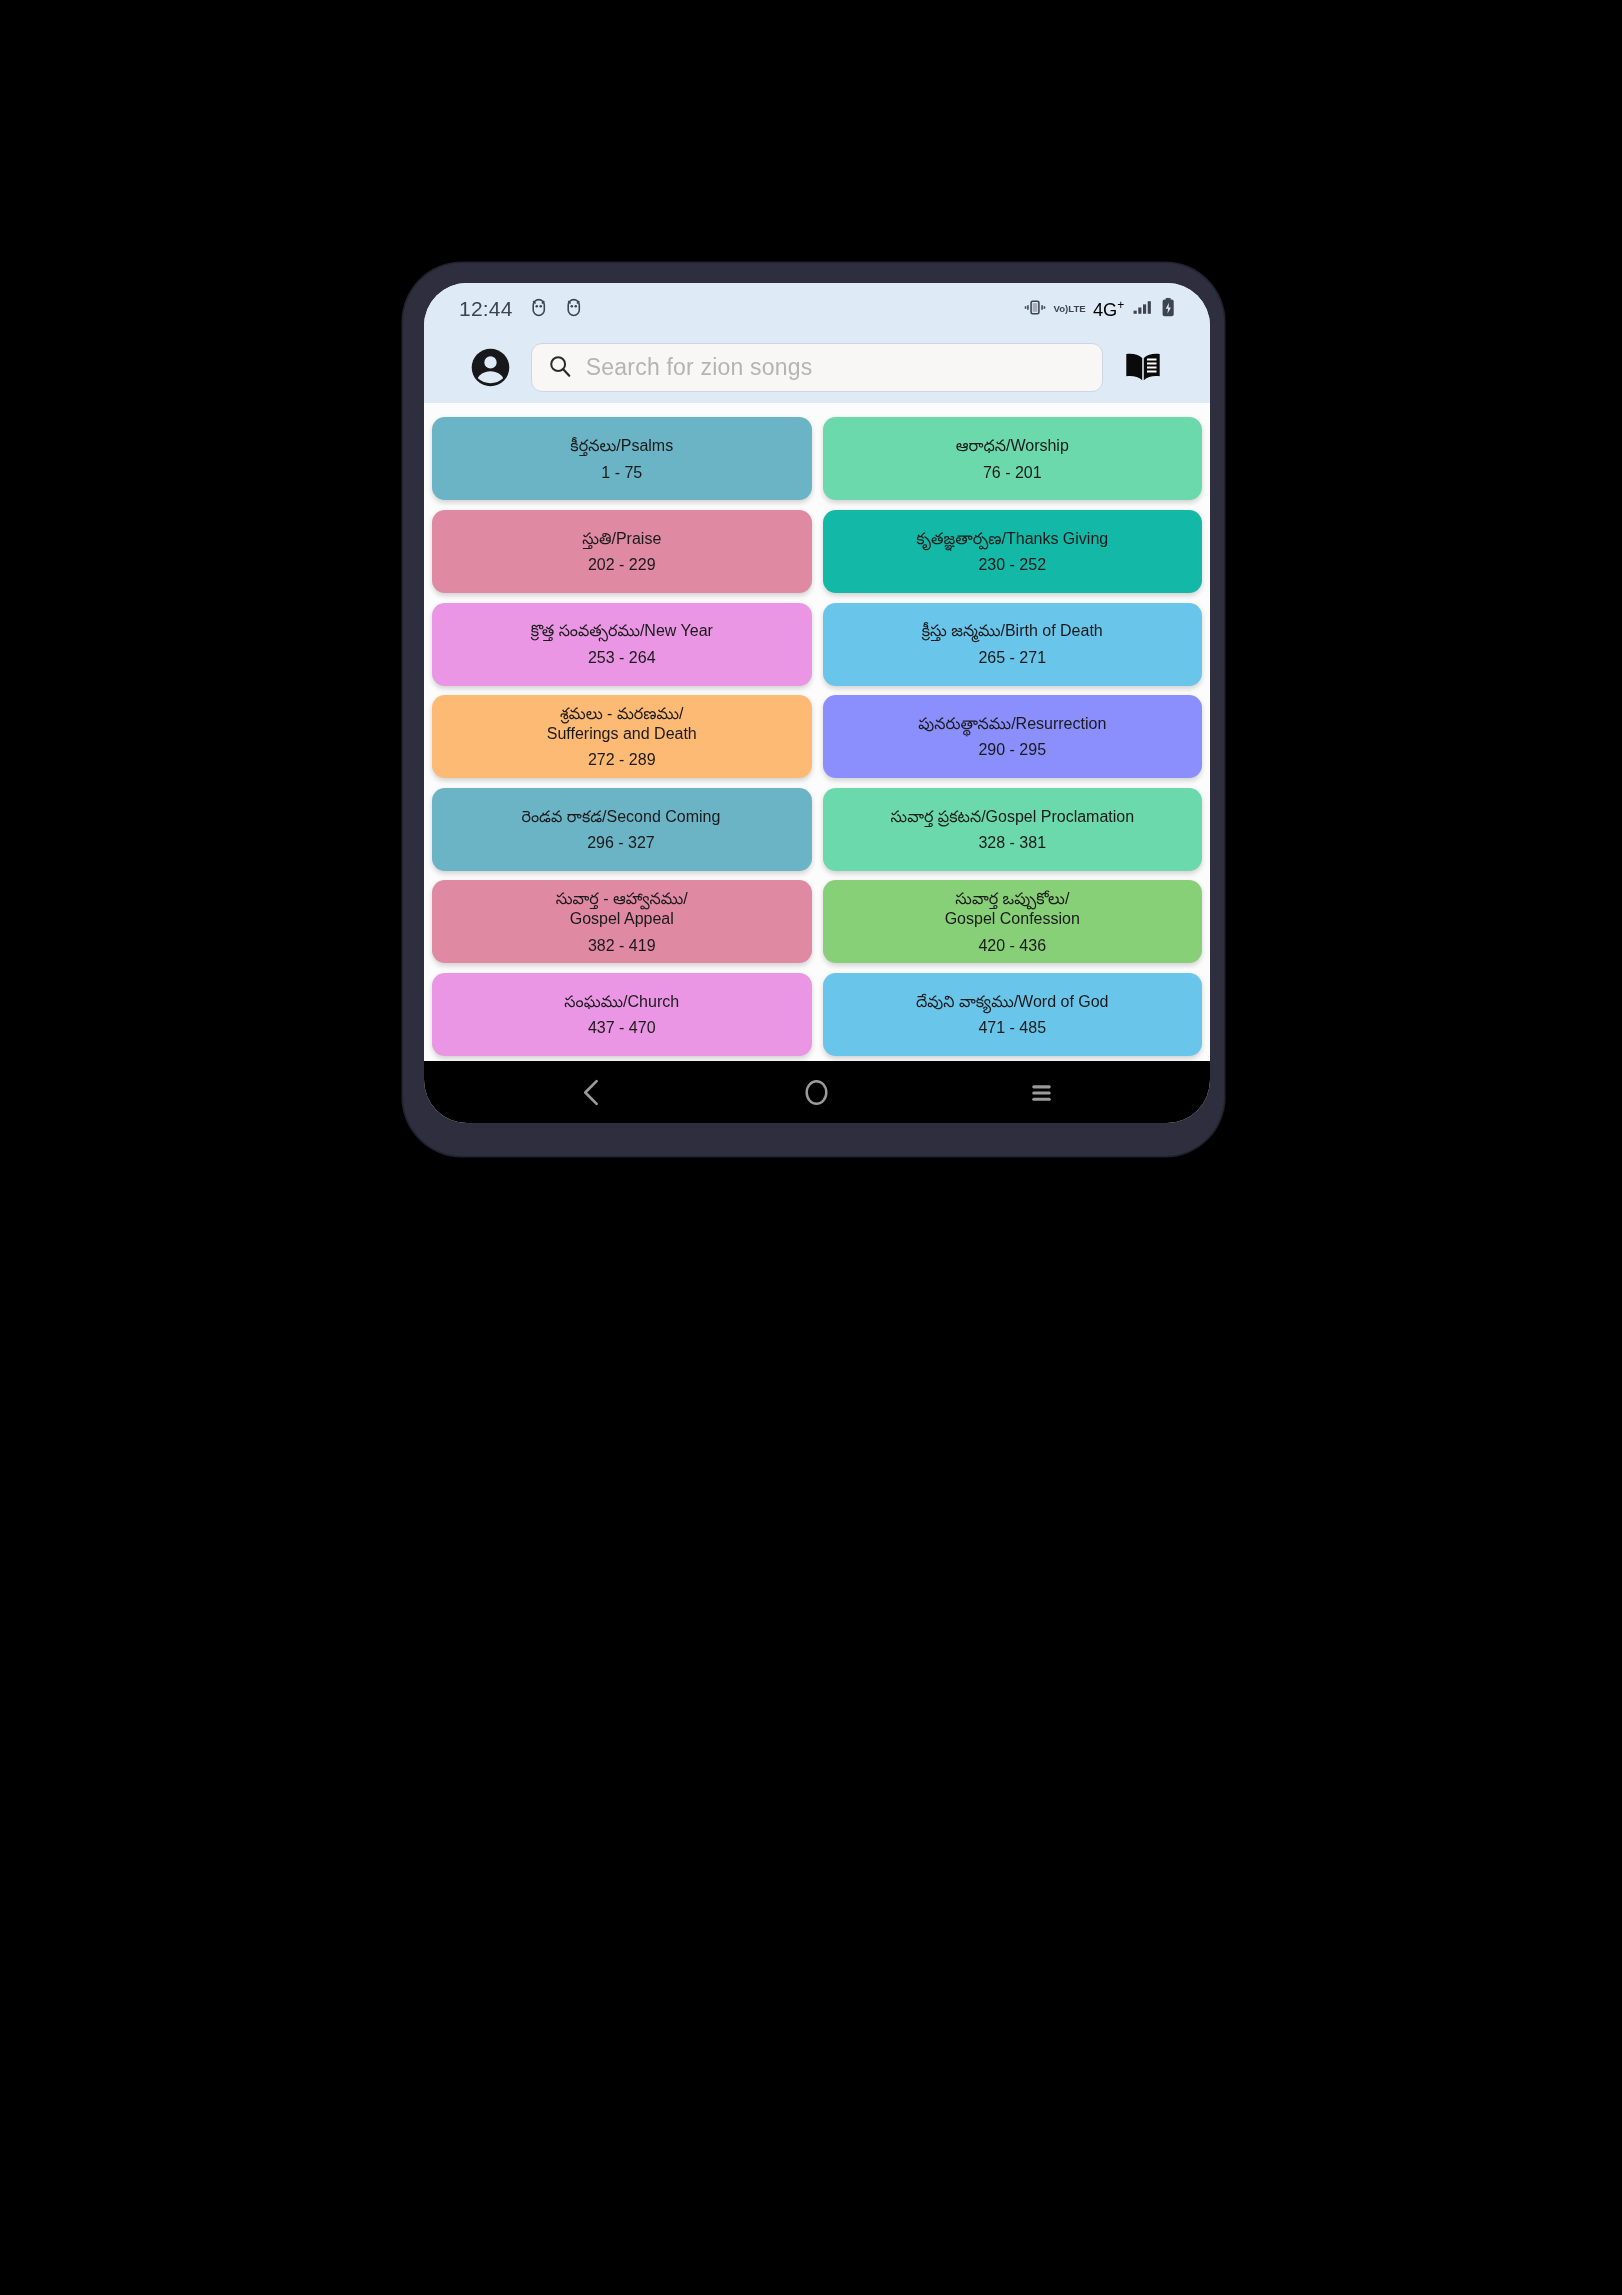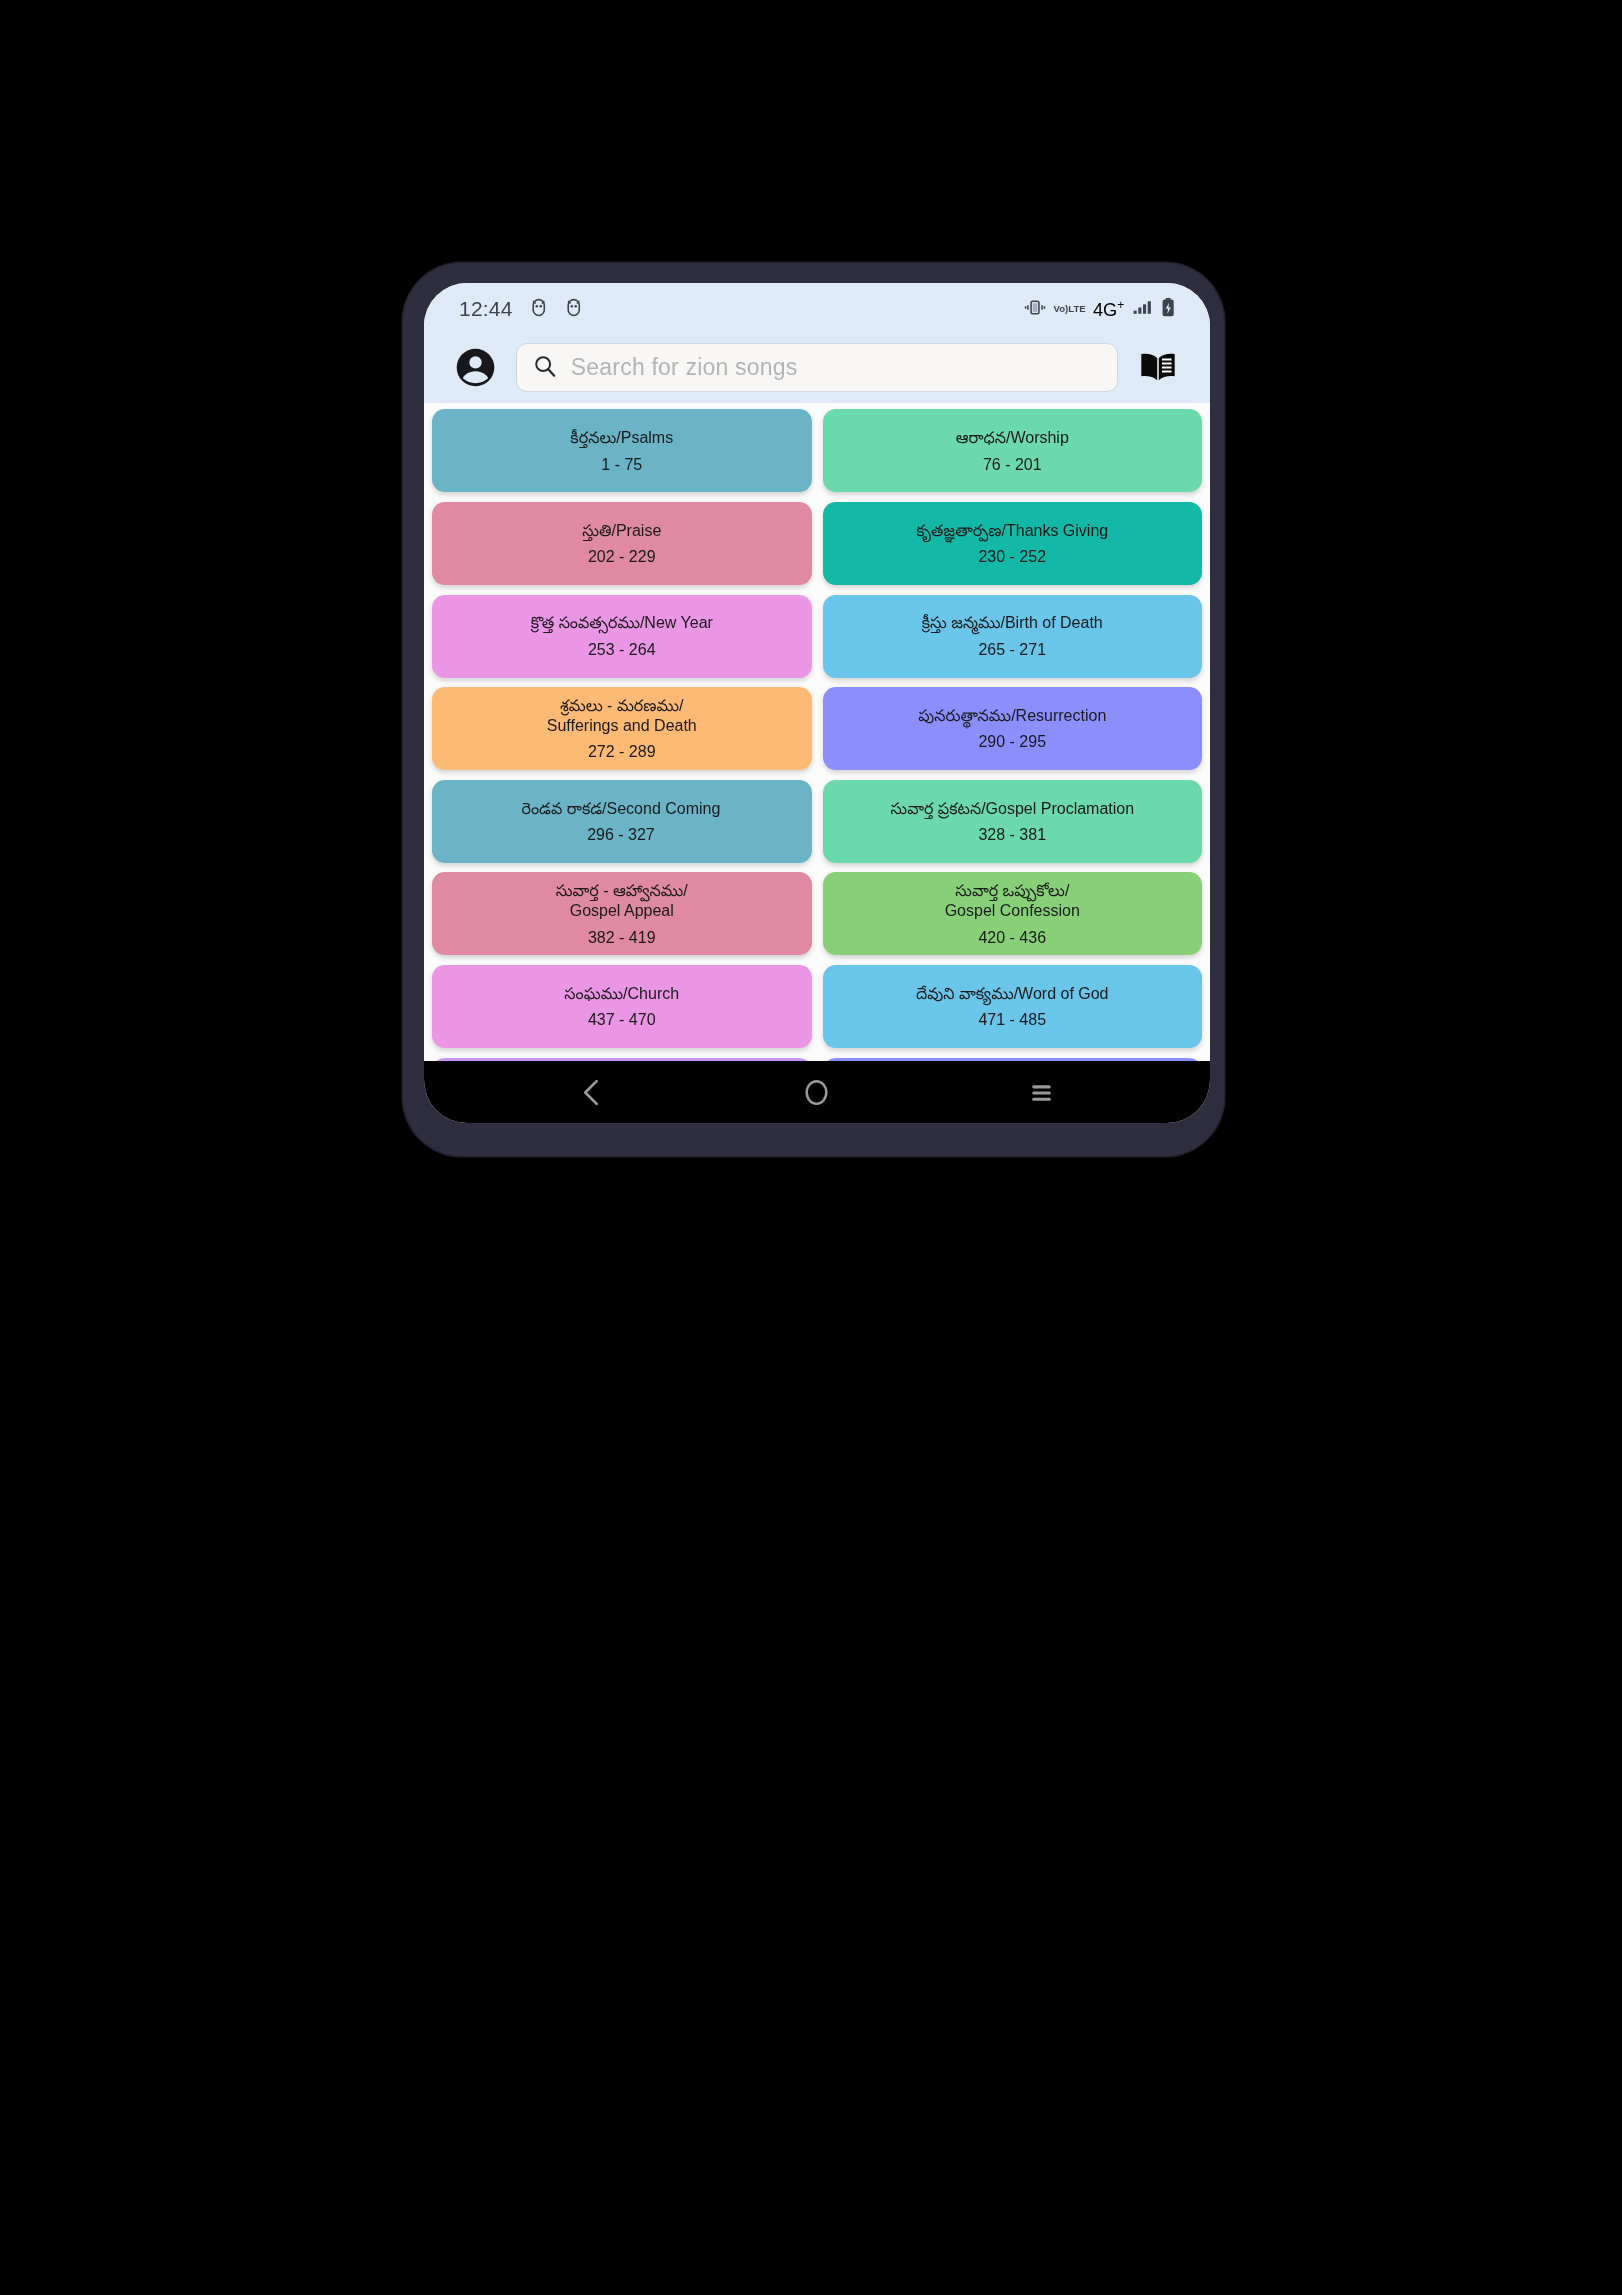--- a/index.html
+++ b/index.html
@@ -87,21 +87,21 @@
   }
   .net-label sup { font-size: 12px; }
 
   
   .app-header {
     flex: 0 0 auto;
     background: #dfeaf7;
     height: 72px;
     display: flex;
     align-items: center;
-    padding: 0 29px;
+    padding: 0 44px;
     box-sizing: border-box;
     gap: 17.5px;
   }
   .avatar-btn {
     flex: 0 0 auto;
     width: 45px;
     height: 45px;
     display: flex;
     align-items: center;
     justify-content: center;
@@ -141,20 +141,21 @@
     flex: 1 1 auto;
     background: #fdfcfc;
     overflow: hidden;
     padding: 6.4px 8px 0 8px;
     box-sizing: border-box;
   }
   .grid {
     display: grid;
     grid-template-columns: 1fr 1fr;
     gap: 9.6px 11px;
+    margin-top: 8px;
   }
   .card {
     border-radius: 12.8px;
     min-height: 83px;
     display: flex;
     flex-direction: column;
     align-items: center;
     justify-content: center;
     text-align: center;
     padding: 8px 9.6px;

